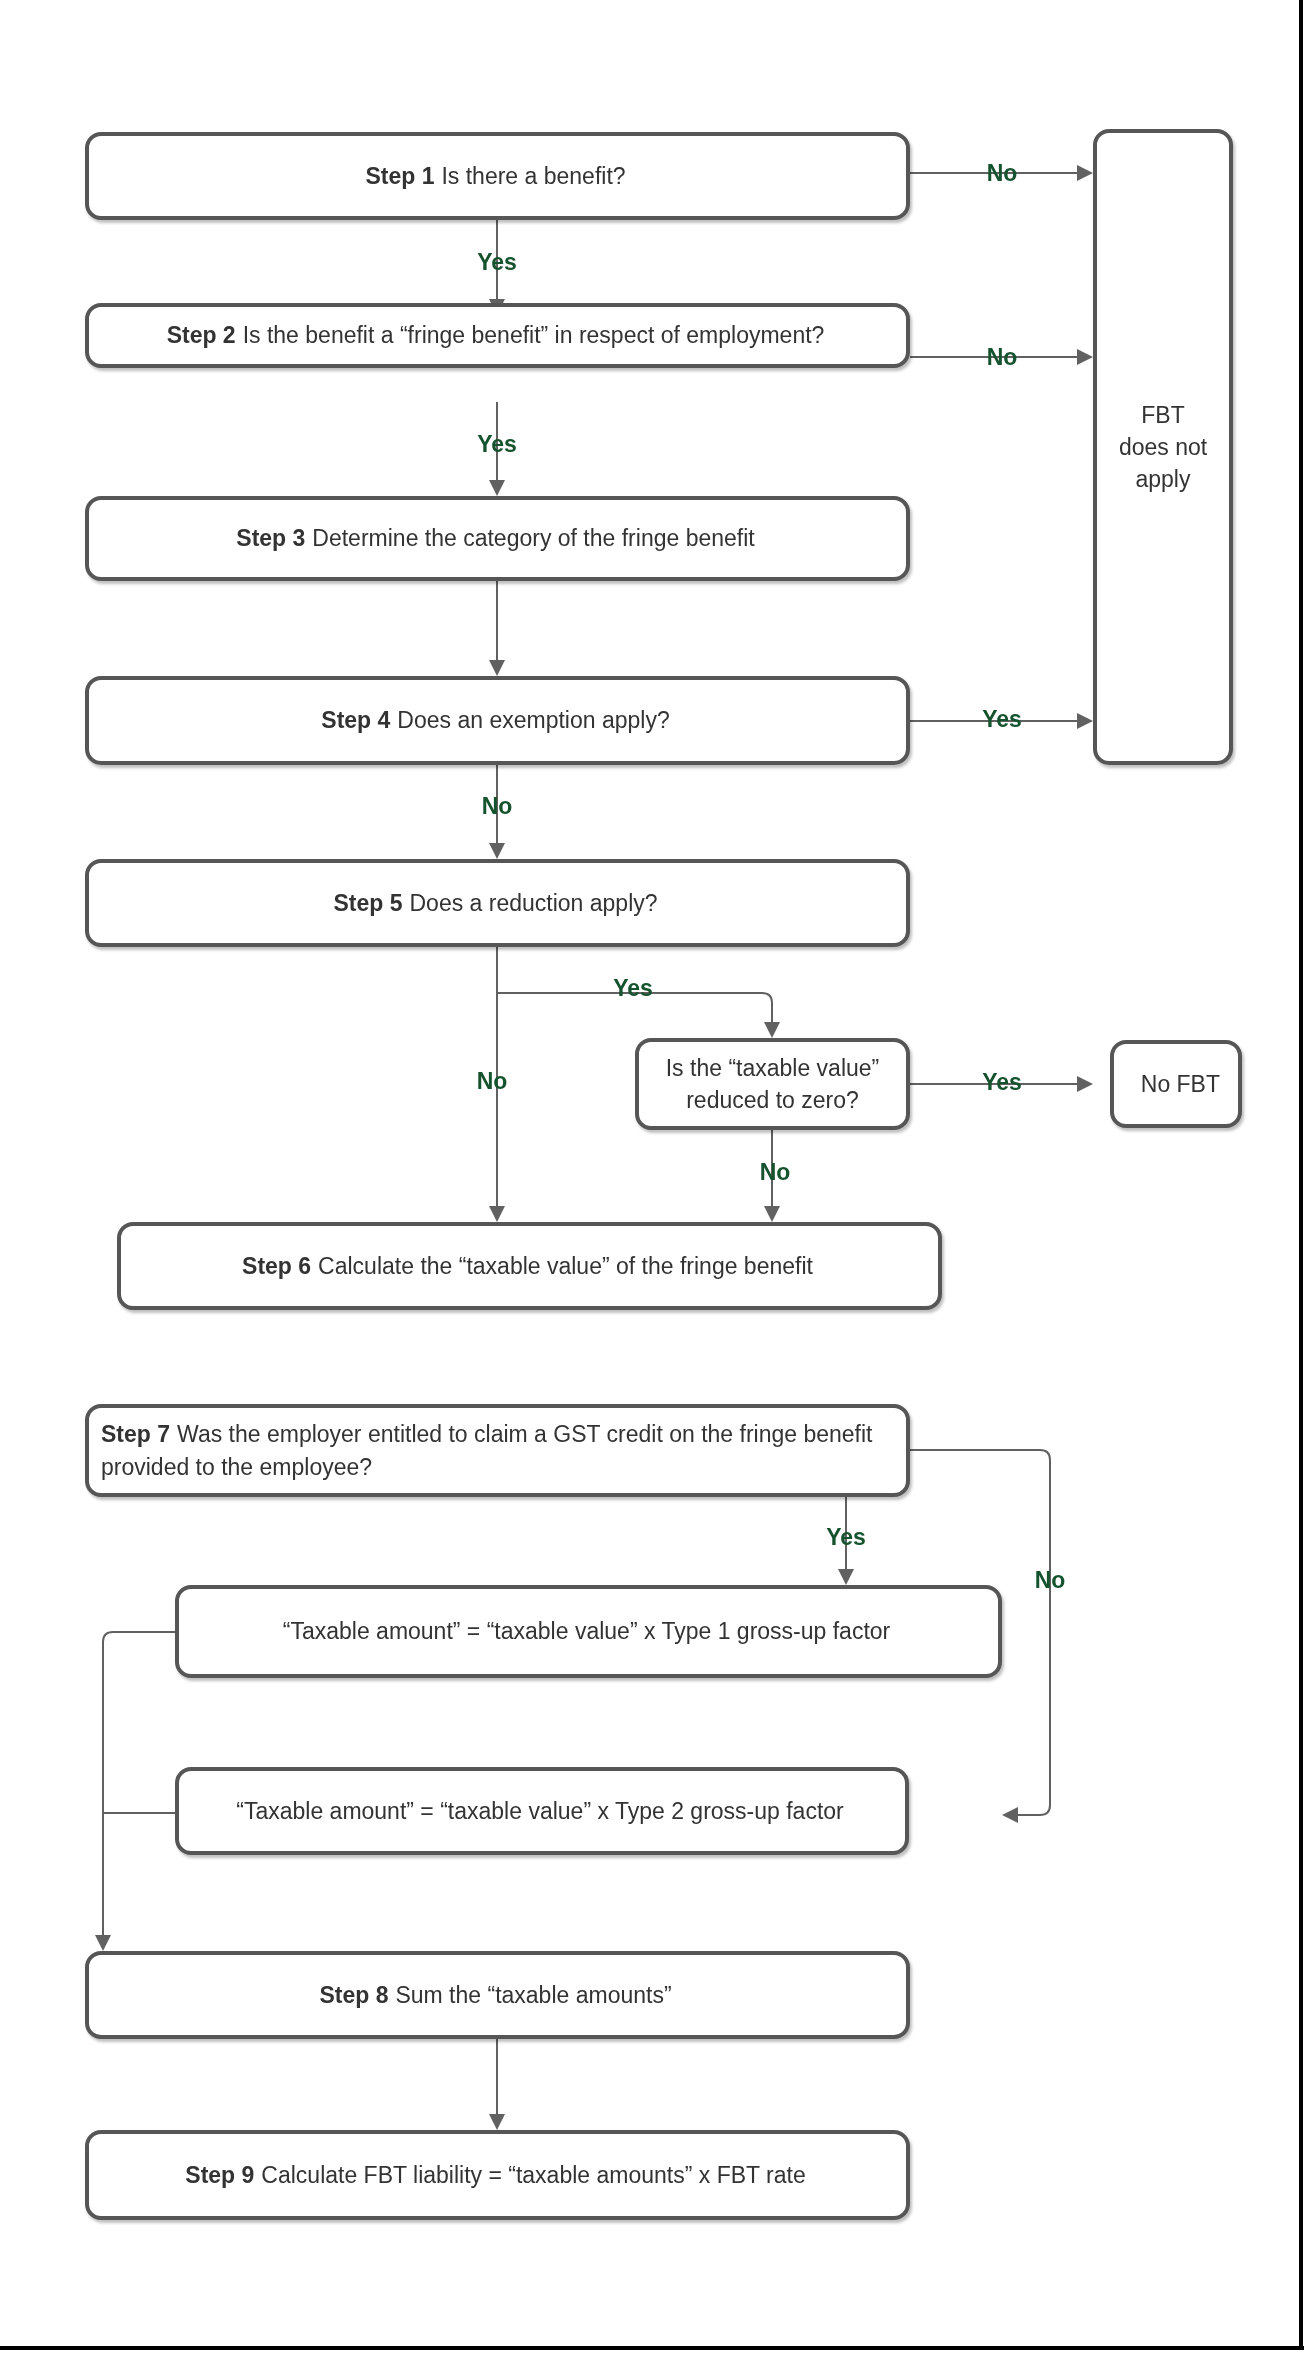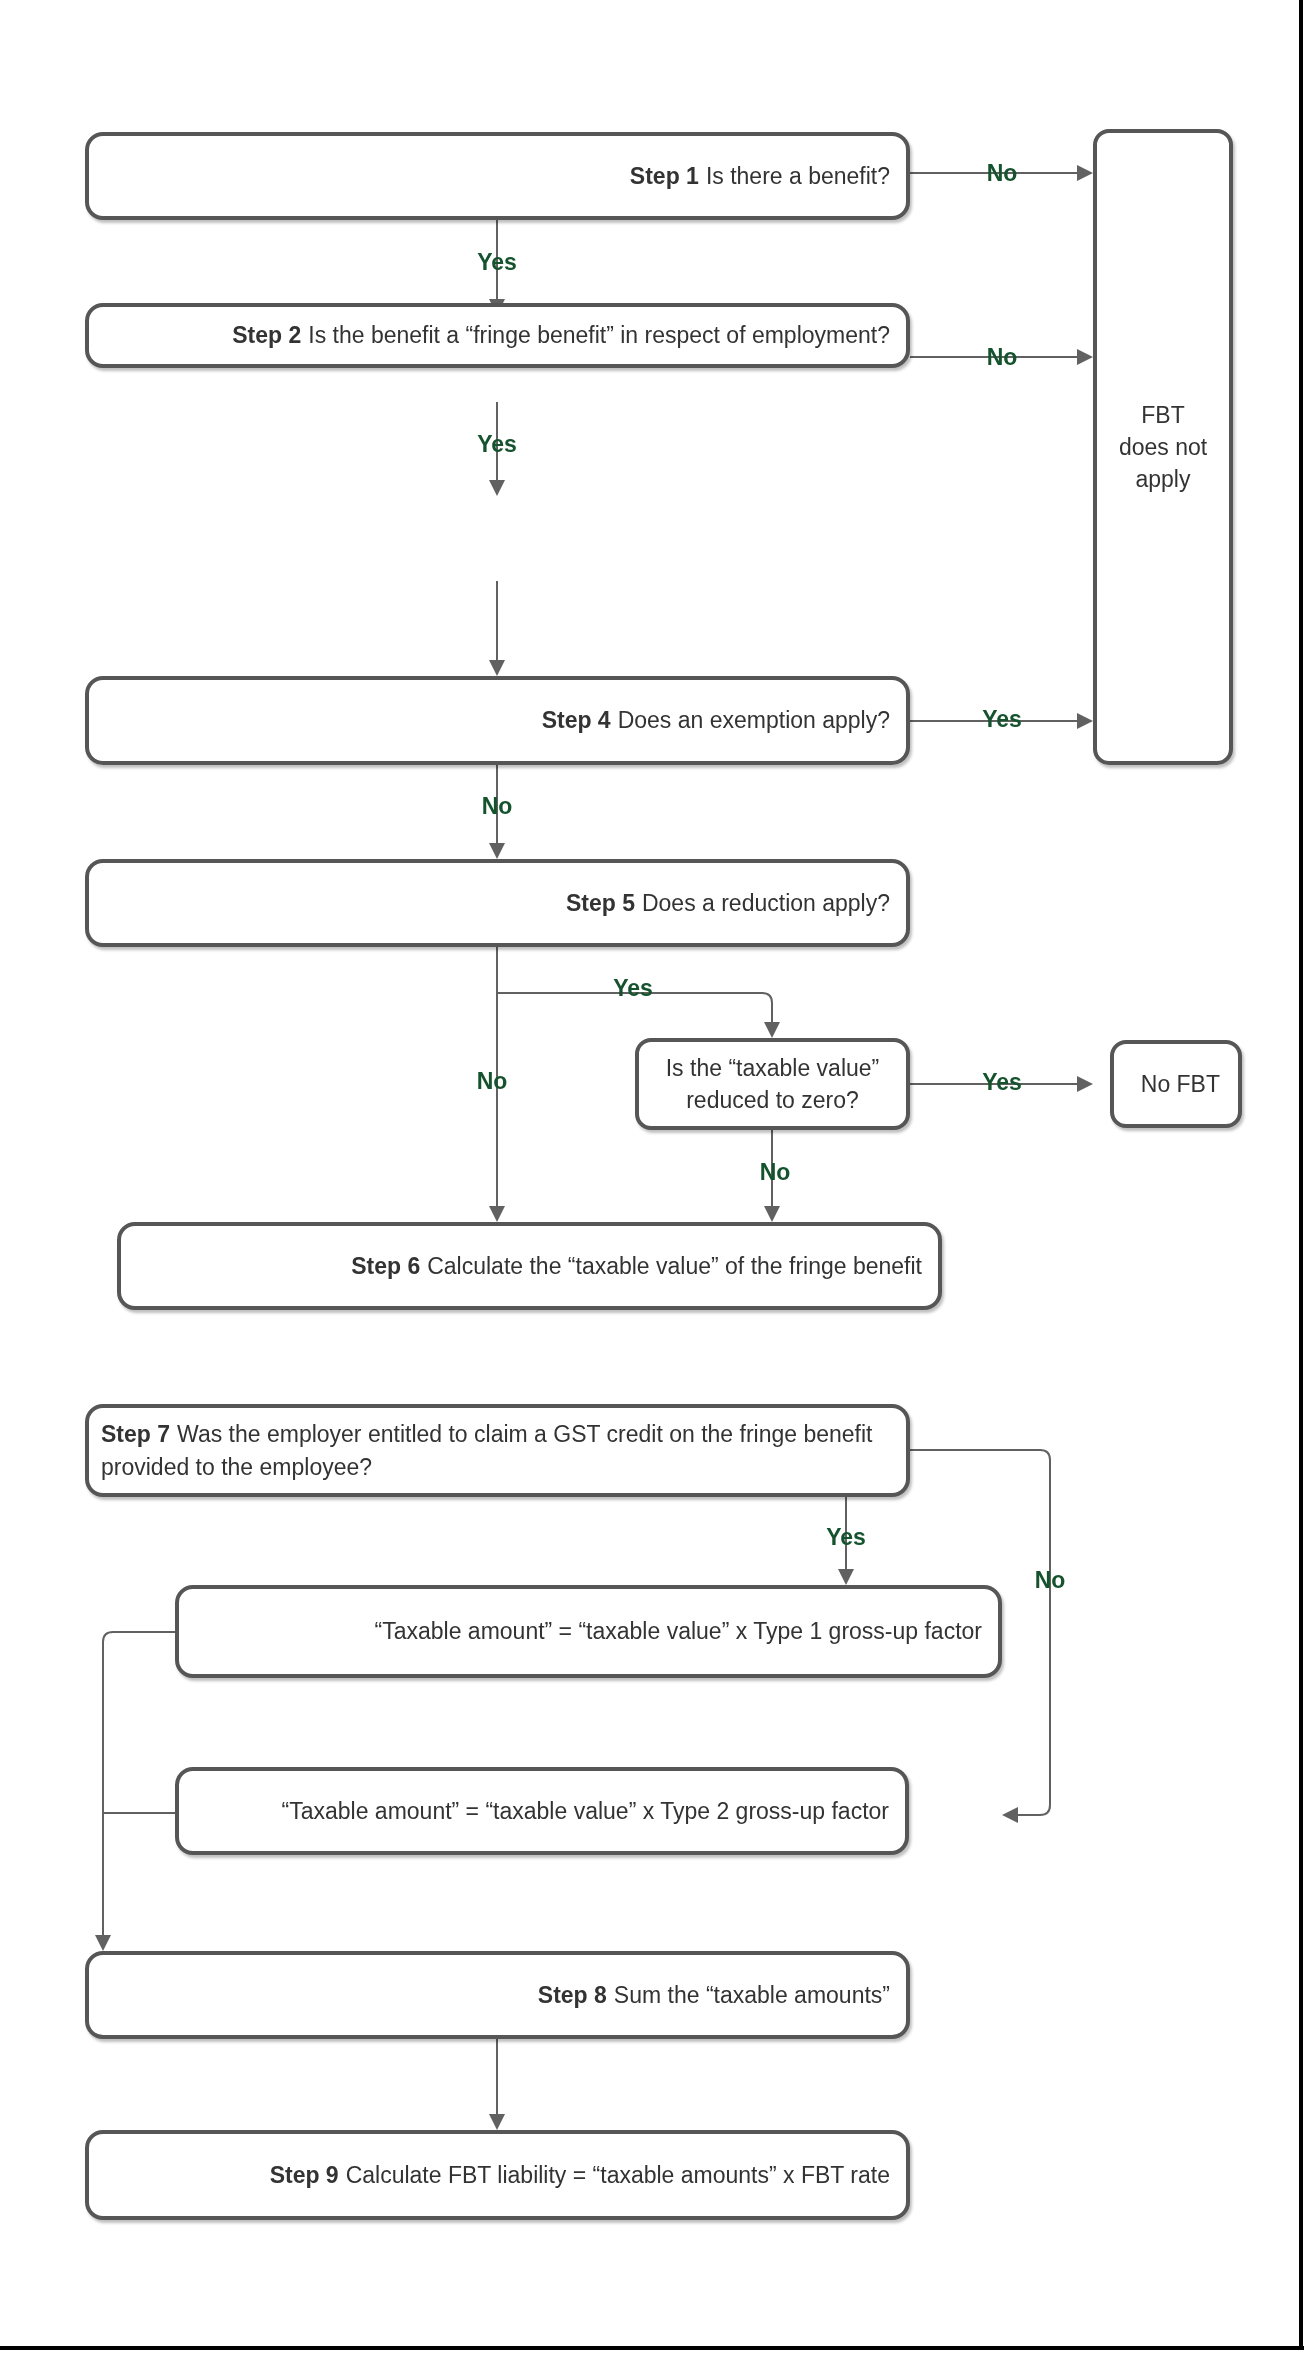--- a/index.html
+++ b/index.html
@@ -17,21 +17,21 @@
     box-sizing:border-box;
     background:#ffffff;
     border:4px solid #565656;
     border-radius:16px;
     box-shadow:2px 3px 3px rgba(0,0,0,0.25);
     display:flex;
     align-items:center;
     font-size:23px;
     line-height:1.4;
   }
-  .box--left{justify-content:flex-end;padding:0 16px 0 12px;text-align:left;border-radius:18px;}
+  .box--left{justify-content:center;padding:0 16px 0 12px;text-align:left;}
   .box--center{justify-content:flex-end;padding:0 18px;text-align:center;}
   .step-label{font-weight:bold;margin-right:7px;}
   .edge-label{
     position:absolute;
     transform:translate(-50%,-50%);
     font-size:23px;
     font-weight:bold;
     color:#14532d;
     white-space:nowrap;
   }
@@ -93,20 +93,23 @@
   </svg>
 
   <div class="box box--left" style="left:85px;top:132px;width:825px;height:88px;">
     <div><span class="step-label">Step 1</span><span>Is there a benefit?</span></div>
   </div>
 
   <div class="box box--left" style="left:85px;top:303px;width:825px;height:65px;">
     <div><span class="step-label">Step 2</span><span>Is the benefit a “fringe benefit” in respect of employment?</span></div>
   </div>
 
+  <div class="box box--left" style="left:85px;top:496px;width:825px;height:85px;">
+    <div><span class="step-label">Step 3</span><span>Determine the category of the fringe benefit</span></div>
+  </div>
 
   <div class="box box--left" style="left:85px;top:676px;width:825px;height:89px;">
     <div><span class="step-label">Step 4</span><span>Does an exemption apply?</span></div>
   </div>
 
   <div class="box box--left" style="left:85px;top:859px;width:825px;height:88px;">
     <div><span class="step-label">Step 5</span><span>Does a reduction apply?</span></div>
   </div>
 
   <div class="box box--center" style="left:635px;top:1038px;width:275px;height:92px;">

